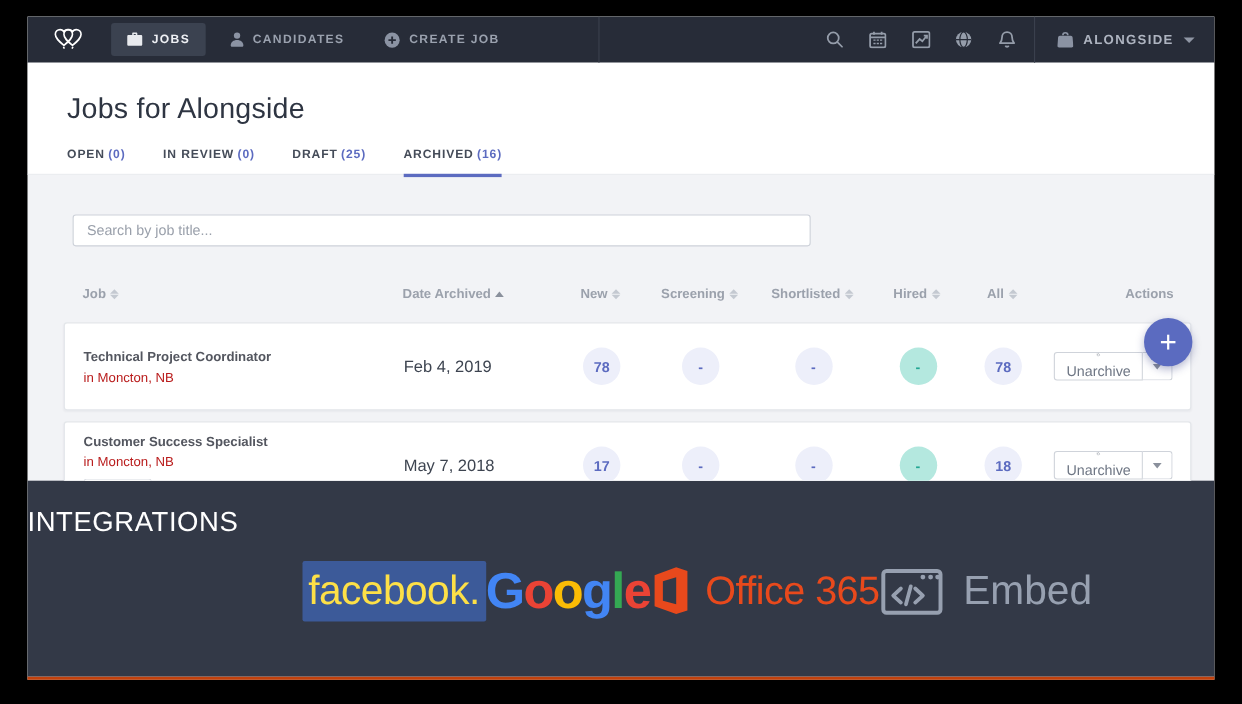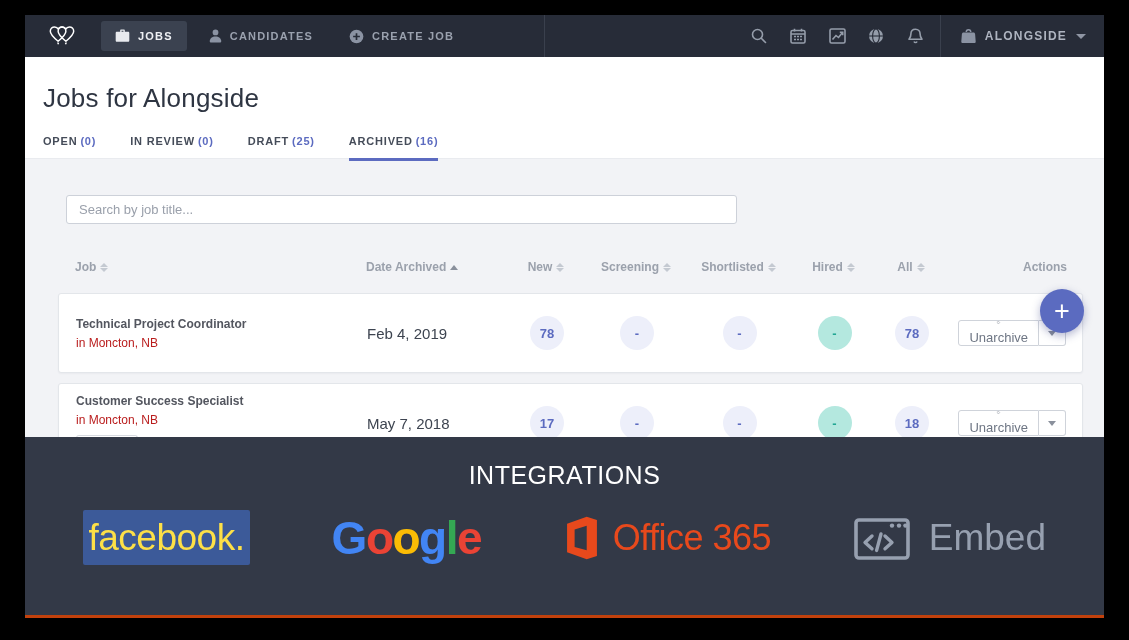--- a/index.html
+++ b/index.html
@@ -15,21 +15,21 @@
   .nav-divider { width:1px; height:42px; background:#3a404d; margin-left:76px; }
   .nav-spacer { flex:1; }
   .util-icons { display:flex; align-items:center; gap:22px; margin-right:16px; }
   .uicon { width:17px; height:17px; display:flex; align-items:center; justify-content:center; cursor:pointer; }
   .uicon svg { stroke:#959daa; fill:none; stroke-width:1.6; }
   .account { display:flex; align-items:center; gap:9px; border-left:1px solid #3a404d; padding-left:20px; height:42px; cursor:pointer; }
   .account-label { color:#aeb4c0; font-size:12px; letter-spacing:1.2px; font-weight:bold; }
   .chev { width:0; height:0; border-left:5px solid transparent; border-right:5px solid transparent; border-top:5px solid #8f96a4; }
 
   
-  .page-header { background:#fff; padding:26px 30px 0 18px; height:102px; border-bottom:1px solid #e9ebef; }
+  .page-header { background:#fff; padding:26px 30px 0 36px; height:102px; border-bottom:1px solid #e9ebef; }
   .page-title { font-size:26px; color:#2e3542; font-weight:normal; letter-spacing:0.2px; }
   .tabs { display:flex; gap:34px; margin-top:21px; }
   .tab { font-size:11px; font-weight:bold; letter-spacing:0.8px; color:#454c59; padding-bottom:11px; border-bottom:3px solid transparent; cursor:pointer; white-space:nowrap; }
   .tab .count { color:#5c6bc0; margin-left:3px; }
   .tab.active { border-bottom-color:#5c6bc0; }
 
   
   .content { position:relative; height:278px; overflow:hidden; padding-top:36px; }
   .fab { position:absolute; top:130px; right:20px; width:44px; height:44px; border-radius:50%; background:#5b6bc0; color:#fff; font-size:27px; font-weight:normal; display:flex; align-items:center; justify-content:center; box-shadow:0 3px 8px rgba(40,50,120,.35); cursor:pointer; z-index:6; line-height:1; }
   .search-input { margin-left:41px; width:671px; height:29px; border:1px solid #cdd1d9; border-radius:3px; background:#fff; font-size:13px; color:#555; padding:0 12px; outline:none; font-family:"Liberation Sans", sans-serif; }
@@ -59,21 +59,21 @@
   .badge { min-width:34px; height:34px; border-radius:50%; display:flex; align-items:center; justify-content:center; font-size:13px; font-weight:bold; background:#edeffa; color:#5c6bc0; cursor:pointer; }
   .badge.teal { background:#b4e8df; color:#21a693; }
   .cell-actions { display:flex; justify-content:flex-end; padding-right:16px; }
   .split-btn { display:flex; height:26px; }
   .split-main { display:flex; align-items:center; gap:6px; background:#fff; border:1px solid #cfd3da; border-radius:3px 0 0 3px; padding:0 10px; font-size:13px; color:#6e7684; cursor:pointer;flex-direction:column; }
   .split-main svg { stroke:#6e7684; fill:none; stroke-width:1.6; }
   .split-caret { width:27px; background:#fff; border:1px solid #cfd3da; border-left:none; border-radius:0 3px 3px 0; display:flex; align-items:center; justify-content:center; cursor:pointer; }
   .split-caret i { width:0; height:0; border-left:4px solid transparent; border-right:4px solid transparent; border-top:5px solid #8a909c; }
 
   
-  .integrations { height:180px; background:#333947; display:flex; flex-direction:column; }
+  .integrations { height:180px; background:#333947; display:flex; }
   .integ-title { color:#fff; font-size:25px; text-align:center; margin-top:24px; letter-spacing:0.5px; font-weight:normal; }
   .logos { display:flex; align-items:center; justify-content:space-between; padding:0 58px; margin-top:20px; }
   .fb-box { width:167px; height:55px; background:#3c5a99; border-radius:2px; display:flex; align-items:center; justify-content:center; }
   .fb-text { color:#fde047; font-size:37px; font-weight:normal; letter-spacing:-0.5px; }
   .google { font-size:46px; font-weight:bold; letter-spacing:-1.5px; display:flex; }
   .office { display:flex; align-items:center; gap:12px; }
   .office-text { font-size:36px; letter-spacing:-0.5px; }
   .embed { display:flex; align-items:center; gap:18px; }
   .embed-text { font-size:37px; }
 </style>

